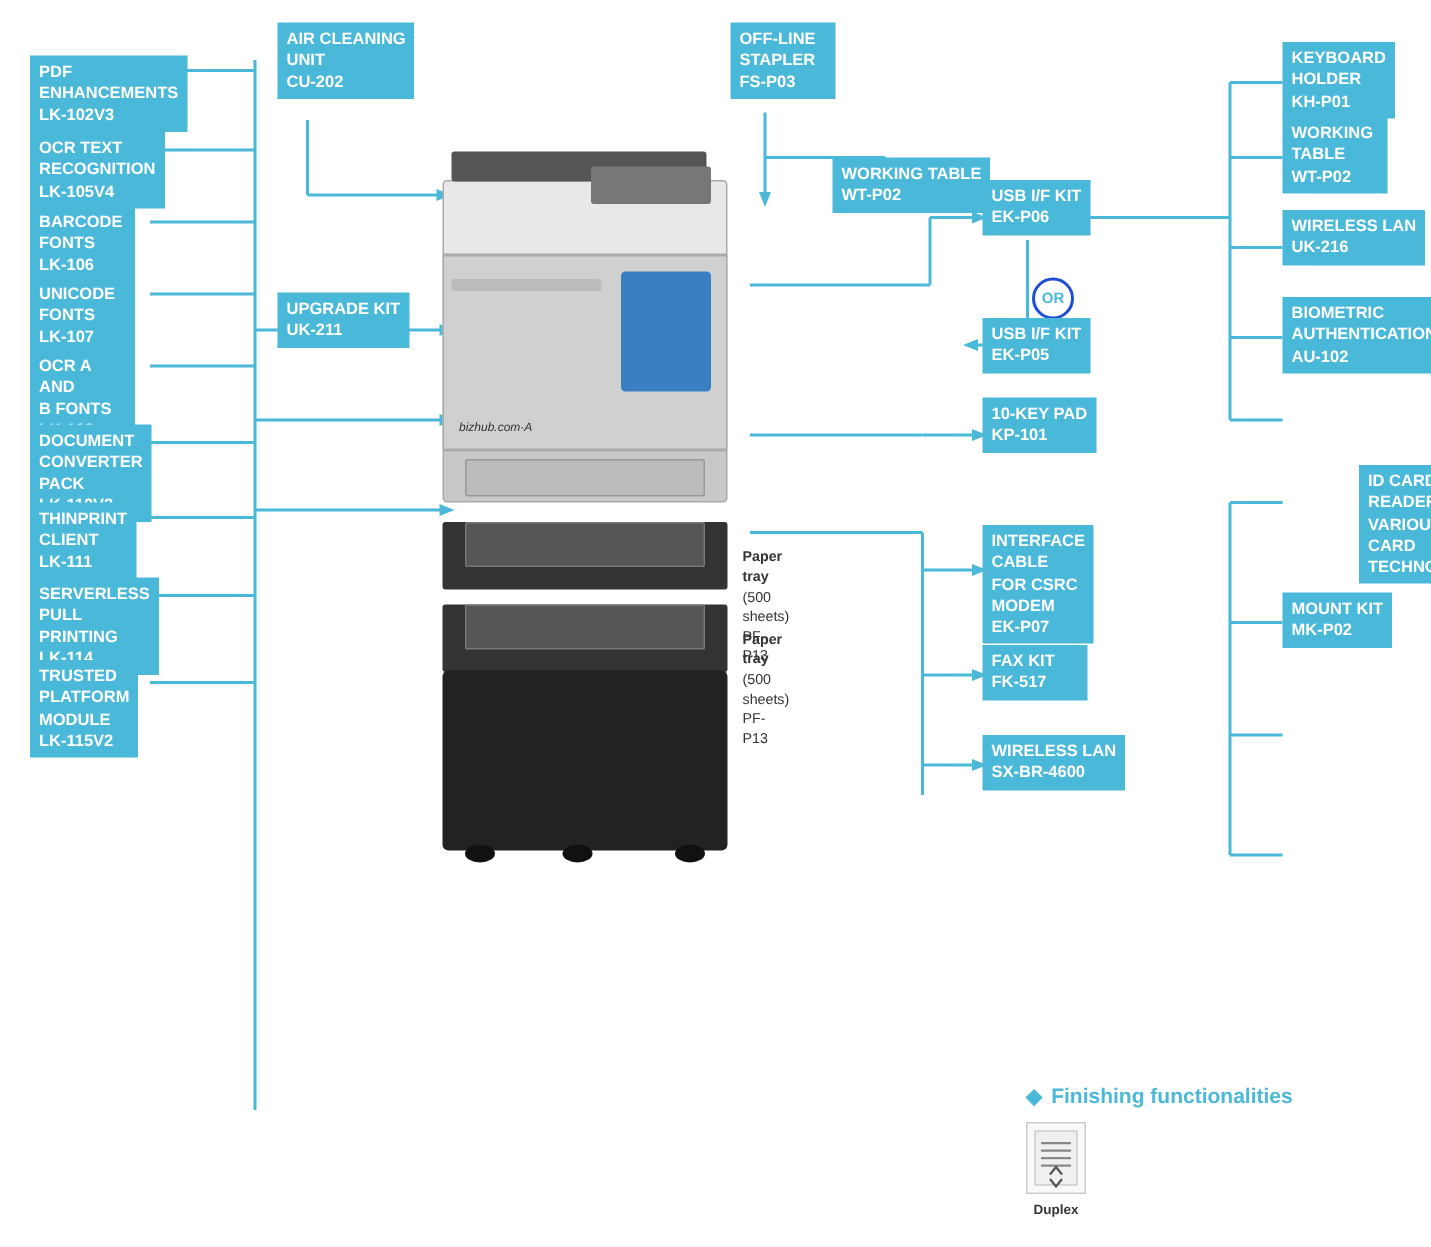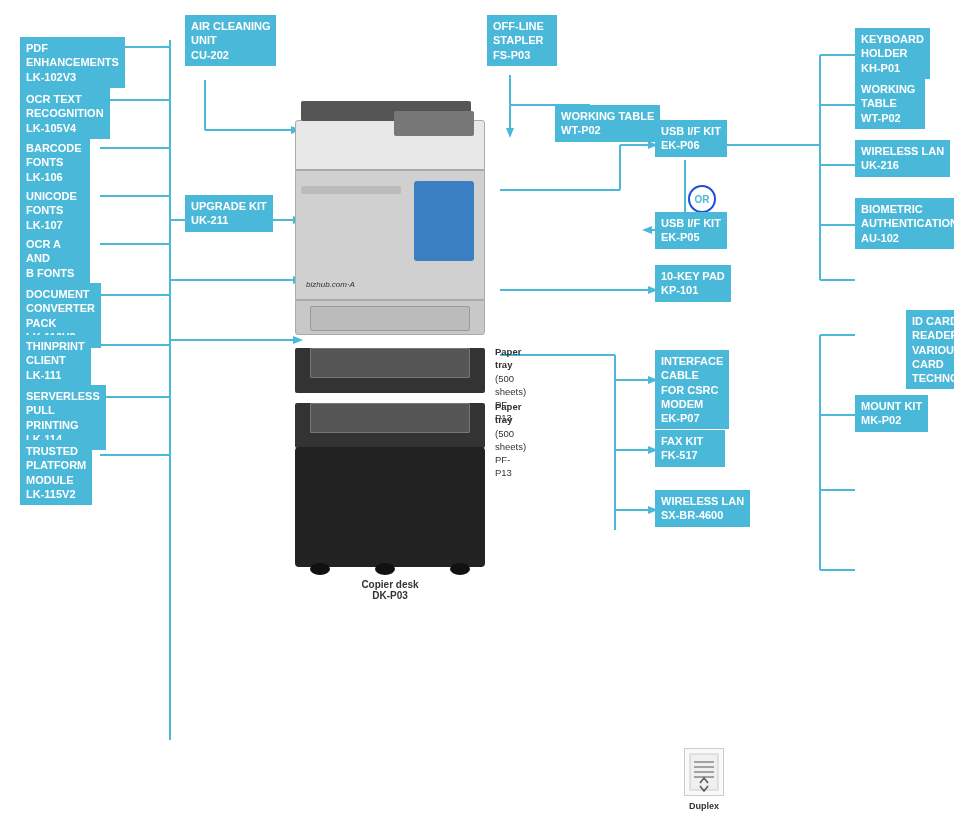--- a/index.html
+++ b/index.html
@@ -123,20 +123,21 @@
       color: #333;
       font-weight: bold;
       max-width: 60px;
     }
 
     
     .paper-tray-label {
       font-size: 9.5px;
       color: #333;
       line-height: 1.4;
+      margin-top: 20px;
     }
     .paper-tray-label strong {
       font-weight: bold;
     }
 
     
     .desk-label {
       font-size: 10px;
       color: #333;
       font-weight: bold;
@@ -293,21 +294,20 @@
     </div>
   </div>
 
   <div class="abs" style="left:295px; top:447px;">
     <div style="width:190px; height:120px; background:#222; border-radius:4px; position:relative;">
 
       <div style="position:absolute; bottom:-8px; left:15px; width:20px; height:12px; background:#111; border-radius:50%;"></div>
       <div style="position:absolute; bottom:-8px; right:15px; width:20px; height:12px; background:#111; border-radius:50%;"></div>
       <div style="position:absolute; bottom:-8px; left:80px; width:20px; height:12px; background:#111; border-radius:50%;"></div>
     </div>
-    <div class="desk-label" style="margin-top:12px;">Copier desk<br>DK-P03</div>
   </div>
 
   <div class="abs acc-box" style="top:120px; left:655px;">USB I/F KIT<br>EK-P06</div>
 
   <div class="abs or-badge" style="top:185px; left:688px;">OR</div>
 
   <div class="abs acc-box" style="top:212px; left:655px;">USB I/F KIT<br>EK-P05</div>
 
   <div class="abs acc-box" style="top:265px; left:655px;">10-KEY PAD<br>KP-101</div>
 
@@ -323,20 +323,23 @@
 
   <div class="abs acc-box" style="top:140px; left:855px;">WIRELESS LAN<br>UK-216</div>
 
   <div class="abs acc-box" style="top:198px; left:855px;">BIOMETRIC<br>AUTHENTICATION<br>AU-102</div>
 
   <div class="abs acc-box" style="top:310px; left:906px;">ID CARD READER<br>VARIOUS ID CARD<br>TECHNOLOGIES</div>
 
   <div class="abs acc-box" style="top:395px; left:855px;">MOUNT KIT<br>MK-P02</div>
 
   <div class="abs finishing-section" style="bottom:20px; right:10px; width:260px;">
+    <div class="finishing-title">
+      <span>Finishing functionalities</span>
+    </div>
     <div class="finishing-icons">
 
 
       <div class="finishing-item">
         <div class="finishing-icon duplex">
           <svg width="36" height="44" viewBox="0 0 36 44">
             <rect x="4" y="4" width="28" height="36" fill="#f0f0f0" stroke="#ccc" stroke-width="1"></rect>
             <line x1="8" y1="12" x2="28" y2="12" stroke="#888" stroke-width="1.5"></line>
             <line x1="8" y1="17" x2="28" y2="17" stroke="#888" stroke-width="1.5"></line>
             <line x1="8" y1="22" x2="28" y2="22" stroke="#888" stroke-width="1.5"></line>

